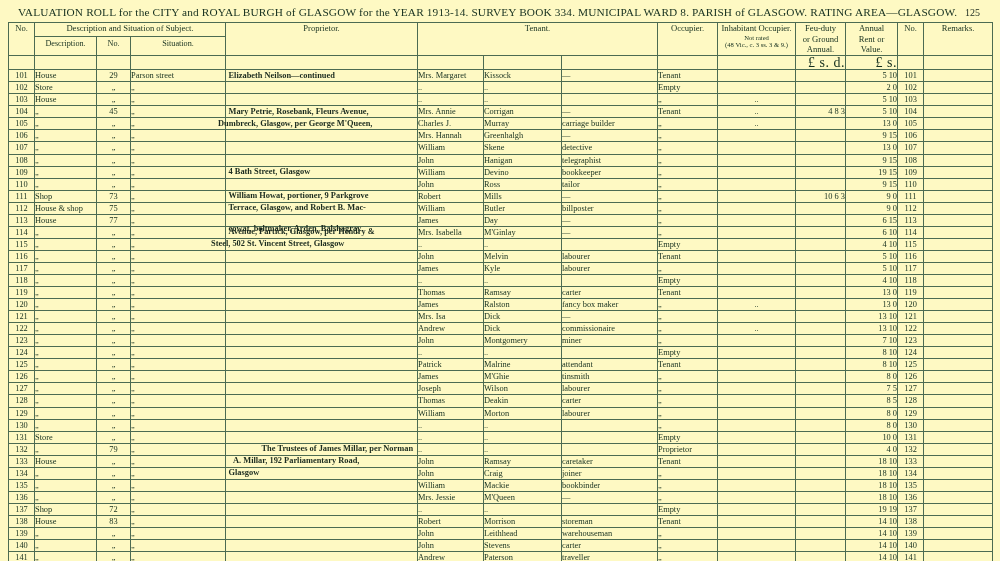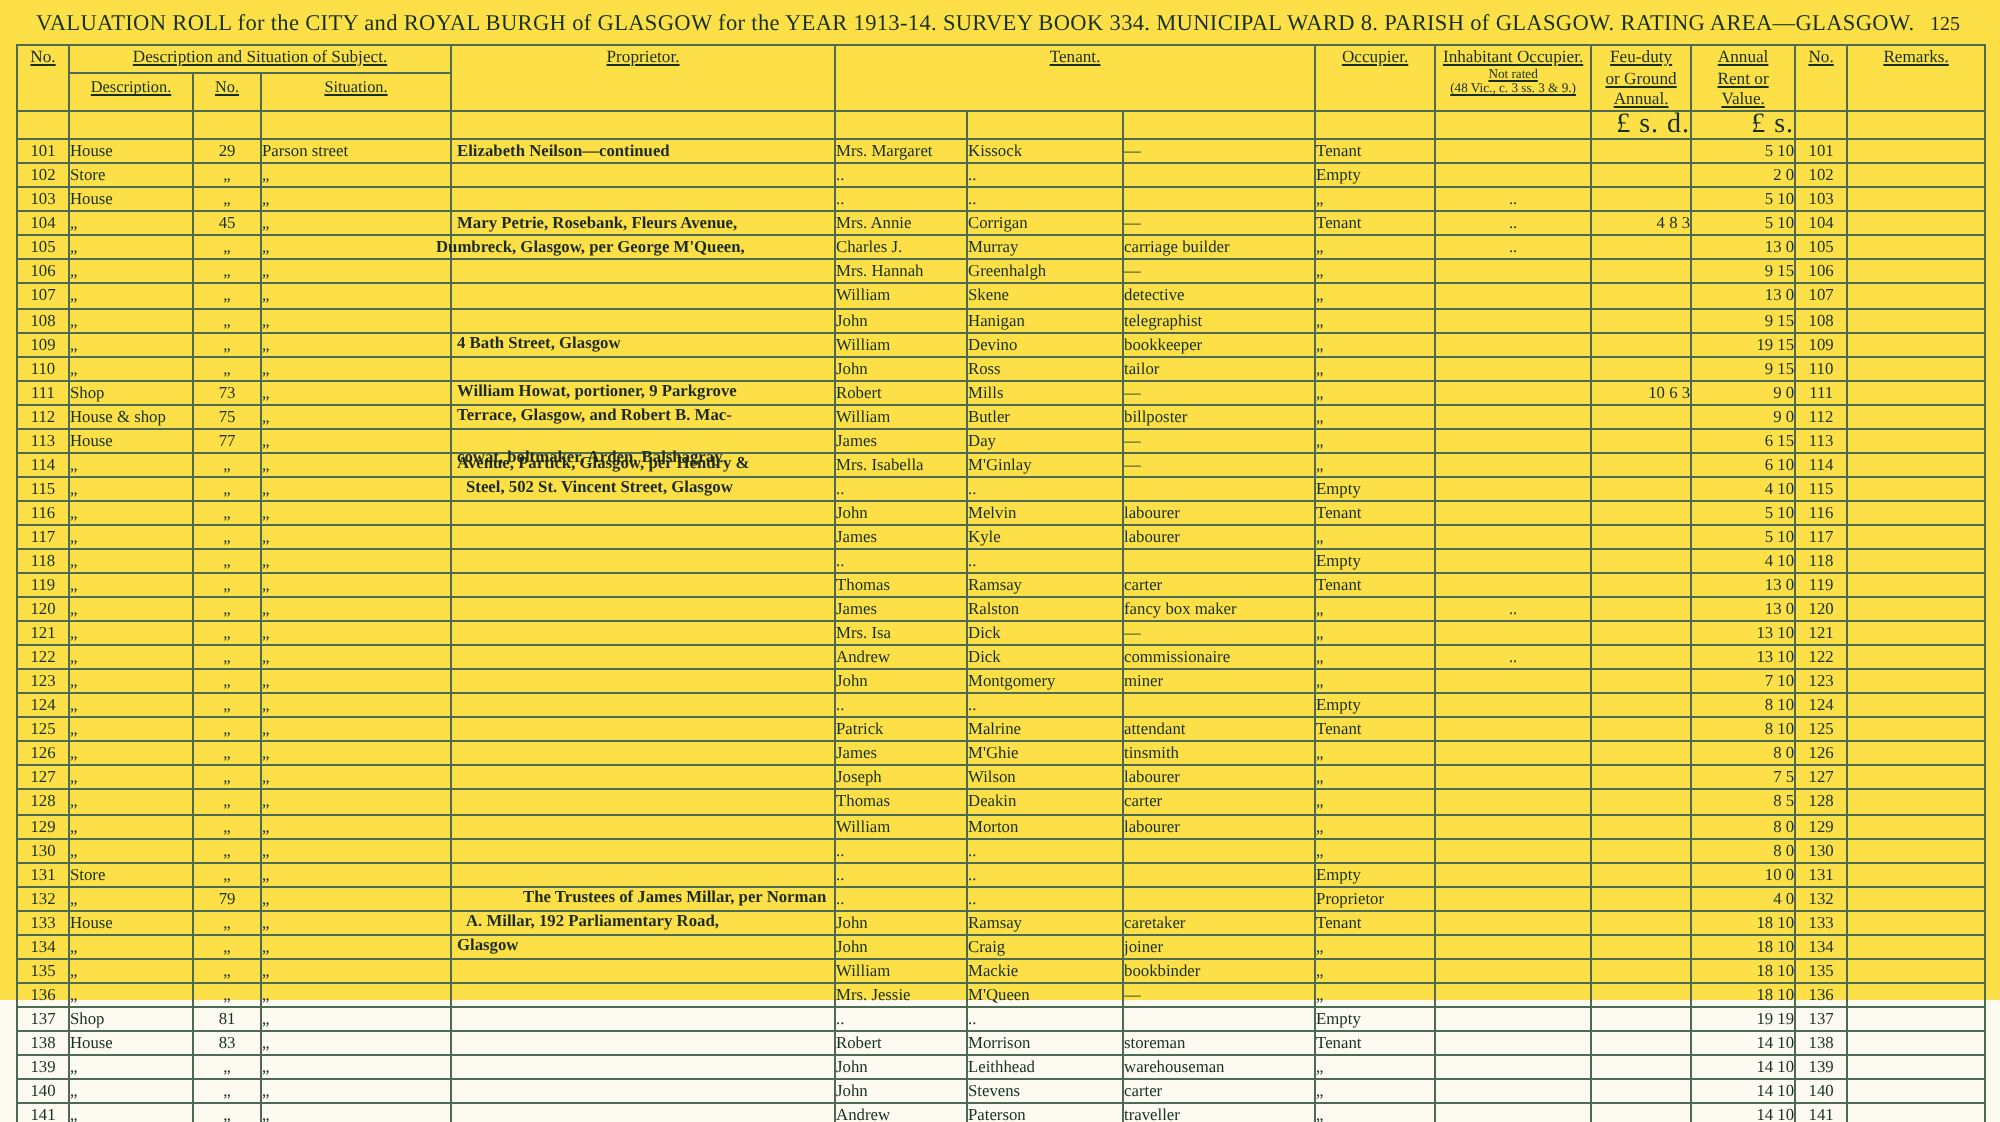--- a/index.html
+++ b/index.html
@@ -10,22 +10,22 @@
   body {
     width: 1000px;
     height: 561px;
     overflow: hidden;
     font-family: "Liberation Serif", serif;
     color: #1b2b1f;
   }
   .page {
     position: relative;
     width: 1000px;
-    height: 500px;
-    background: #fde047;
+    height: 561px;
+    background: #fef9c3;
     box-sizing: border-box;
     padding: 6px 8px 4px 8px;
   }
   .header-row {
     display: flex;
     align-items: baseline;
     justify-content: space-between;
     padding: 0 6px 4px 10px;
   }
   .header-title {
@@ -49,21 +49,20 @@
     border: 1px solid #4c6b52;
     padding: 0;
     vertical-align: top;
     font-weight: normal;
   }
   thead th {
     text-align: center;
     font-size: 8.6px;
     padding: 3px 2px;
     line-height: 1.25;
-    text-decoration: underline;
   }
   thead th.sub {
     font-size: 8.2px;
     padding: 2px 1px;
   }
   .tiny {
     font-size: 6.6px;
     display: block;
     line-height: 1.1;
   }
@@ -757,21 +756,21 @@
           <td class="l">„</td>
           <td class="c"></td>
           <td class="r"></td>
           <td class="r">18 10</td>
           <td class="c">136</td>
           <td class="l"></td>
         </tr>
         <tr>
           <td class="c">137</td>
           <td class="l">Shop</td>
-          <td class="c">81</td>
+          <td class="c">72</td>
           <td class="l">„</td>
           <td class="l"></td>
           <td class="l">..</td>
           <td class="l">..</td>
           <td class="l"></td>
           <td class="l">Empty</td>
           <td class="c"></td>
           <td class="r"></td>
           <td class="r">19 19</td>
           <td class="c">137</td>
@@ -846,18 +845,18 @@
 
   <div id="prop-layer">
       <div class="prop-block" style="left: 228.516px; top: 69.7031px;">Elizabeth Neilson—continued</div>
       <div class="prop-block" style="left: 228.516px; top: 105.844px;">Mary Petrie, Rosebank, Fleurs Avenue,</div>
       <div class="prop-block" style="left: 218px; top: 117.891px; text-align: right;">Dumbreck, Glasgow, per George M'Queen,</div>
       <div class="prop-block" style="left: 228.516px; top: 129.938px; margin-top: 36px;">4 Bath Street, Glasgow</div>
       <div class="prop-block" style="left: 228.516px; top: 190.172px;">William Howat, portioner, 9 Parkgrove</div>
       <div class="prop-block" style="left: 228.516px; top: 202.219px;">Terrace, Glasgow, and Robert B. Mac-</div>
       <div class="prop-block" style="left: 228.516px; top: 223px;">cowat, boltmaker, Arden, Balshagray</div>
       <div class="prop-block" style="left: 228.516px; top: 226.312px;">Avenue, Partick, Glasgow, per Hendry &amp;</div>
-      <div class="prop-block" style="left: 233px; top: 238.359px;">Steel, 502 St. Vincent Street, Glasgow</div>
+      <div class="prop-block" style="left: 211px; top: 238.359px;">Steel, 502 St. Vincent Street, Glasgow</div>
       <div class="prop-block" style="left: 228.516px; top: 443.156px; margin-left: 33px;">The Trustees of James Millar, per Norman</div>
       <div class="prop-block" style="left: 233px; top: 455.203px;">A. Millar, 192 Parliamentary Road,</div>
       <div class="prop-block" style="left: 228.516px; top: 467.25px;">Glasgow</div>
     </div>
 </div>
 
 </body></html>

